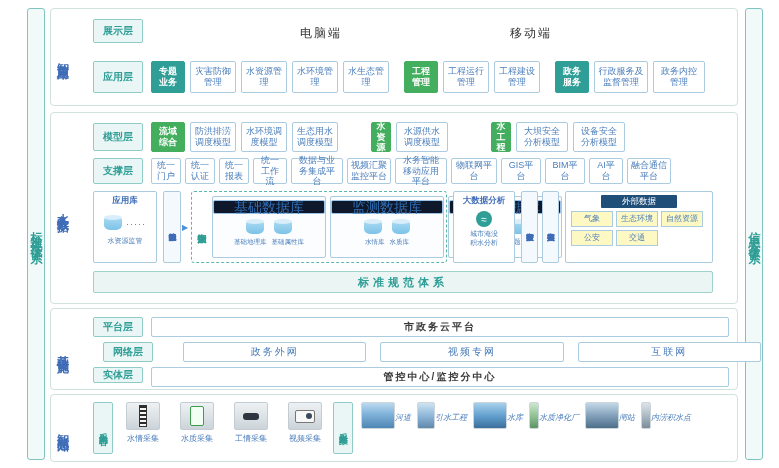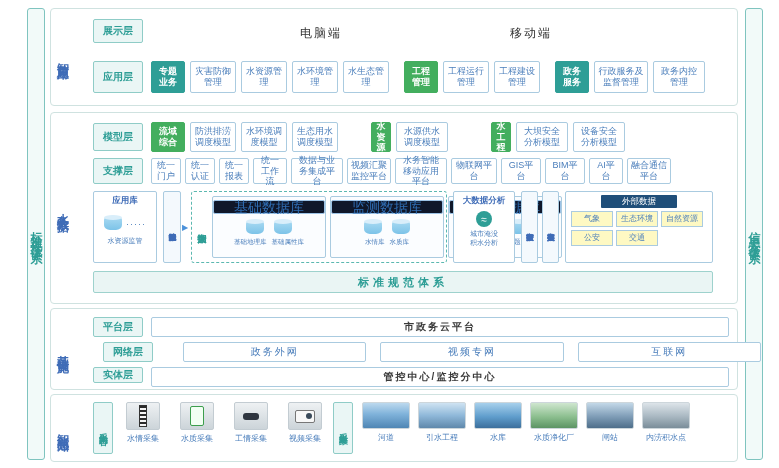--- a/index.html
+++ b/index.html
@@ -44,21 +44,21 @@
   .sense-row{position:absolute;display:flex;gap:10px;}
   .sense{display:flex;flex-direction:column;align-items:center;width:44px;}
   .icon-box{width:34px;height:28px;background:linear-gradient(180deg,#eef1f3,#ccd4d9);border:1px solid #c3ccd2;display:flex;align-items:center;justify-content:center;border-radius:2px;box-sizing:border-box;}
   .cap8{font-size:8px;color:#4a7ebb;margin-top:3px;white-space:nowrap;}
   .ic-gauge{width:6px;height:20px;background:repeating-linear-gradient(180deg,#2b2b2b 0 2px,#f5f5f5 2px 4px);border:1px solid #333;}
   .ic-meter{width:12px;height:18px;background:#f2fff3;border:1px solid #3c9e4d;border-radius:2px;}
   .ic-sensor{width:16px;height:7px;background:#2f3640;border-radius:3px;}
   .ic-camera{width:18px;height:11px;background:#f8f8f8;border:1px solid #777;border-radius:2px;position:relative;}
   .ic-camera::before{content:"";position:absolute;right:2px;top:2px;width:6px;height:6px;border-radius:50%;background:#3a4a5a;}
   .obj-row{position:absolute;display:flex;gap:6px;}
-  .obj{display:flex;flex-direction:column;align-items:center;width:50px;}
+  .obj{display:flex;align-items:center;width:50px;font-style:italic;}
   .photo{width:48px;height:27px;border-radius:2px;border:1px solid #cdd6db;box-sizing:border-box;}
   .ph-river{background:linear-gradient(180deg,#bcd9ee 0%,#7fb2da 45%,#4f86b4 100%);}
   .ph-divert{background:linear-gradient(180deg,#cfe3f2 0%,#8fb8d9 50%,#5f88ab 100%);}
   .ph-reservoir{background:linear-gradient(180deg,#a7d0ec 0%,#5f9dcc 55%,#3c6f9c 100%);}
   .ph-plant{background:linear-gradient(180deg,#cfe6cf 0%,#8cbf8f 55%,#5c9464 100%);}
   .ph-gate{background:linear-gradient(180deg,#c3d8e8 0%,#7e9cb6 55%,#4e6e8a 100%);}
   .ph-flood{background:linear-gradient(180deg,#dde4e9 0%,#a8b7c1 55%,#7a8d99 100%);}
 </style>
 </head>
 <body>

